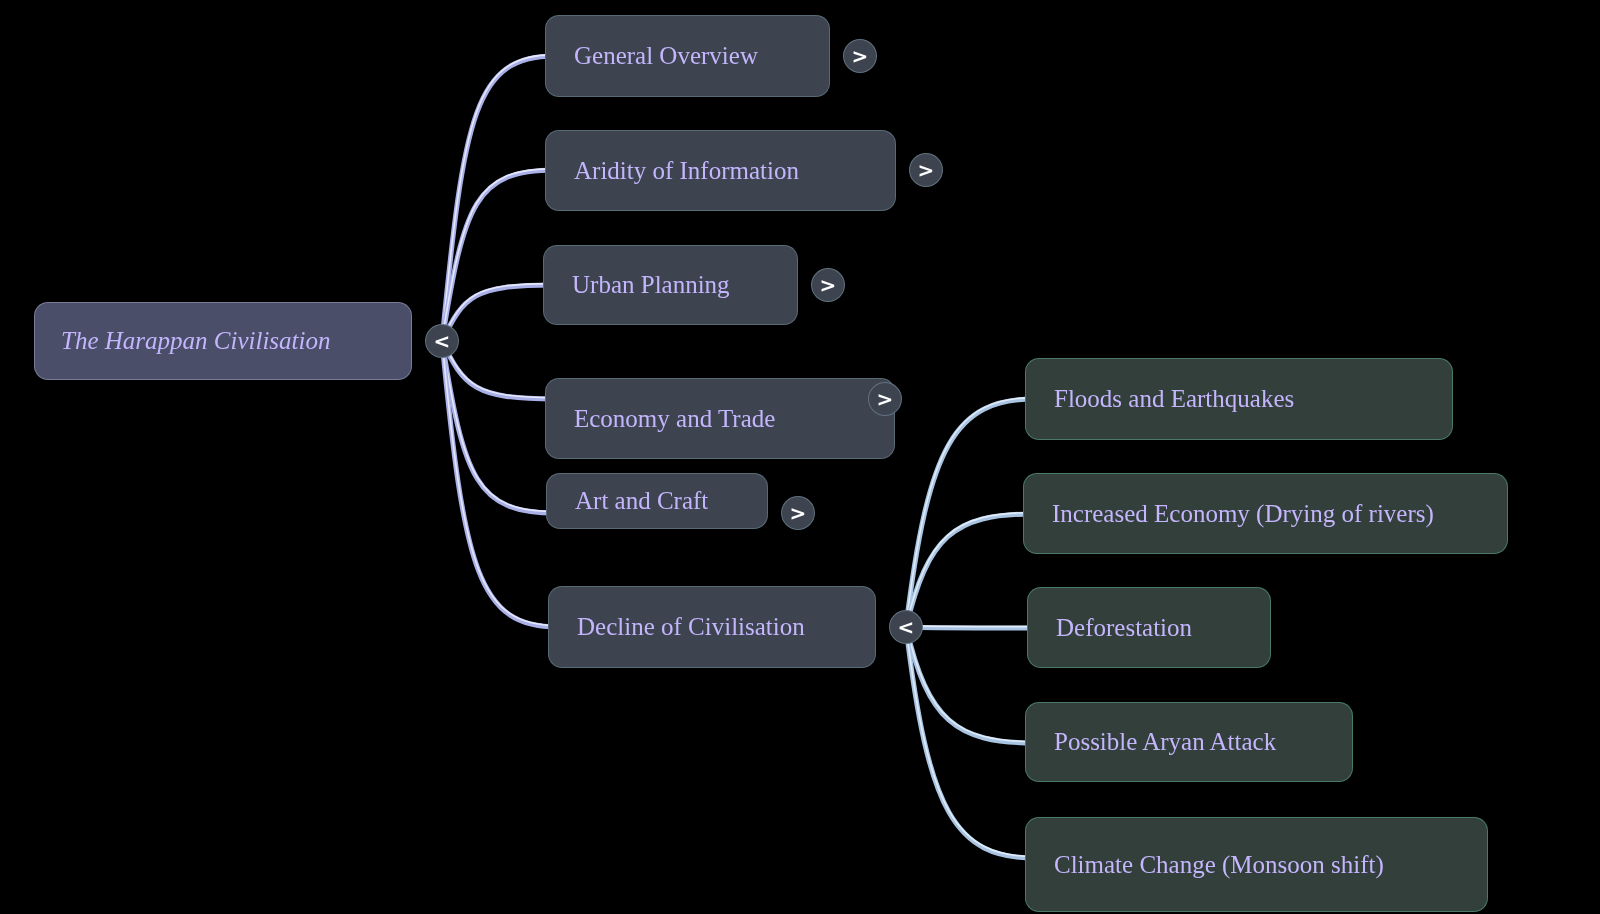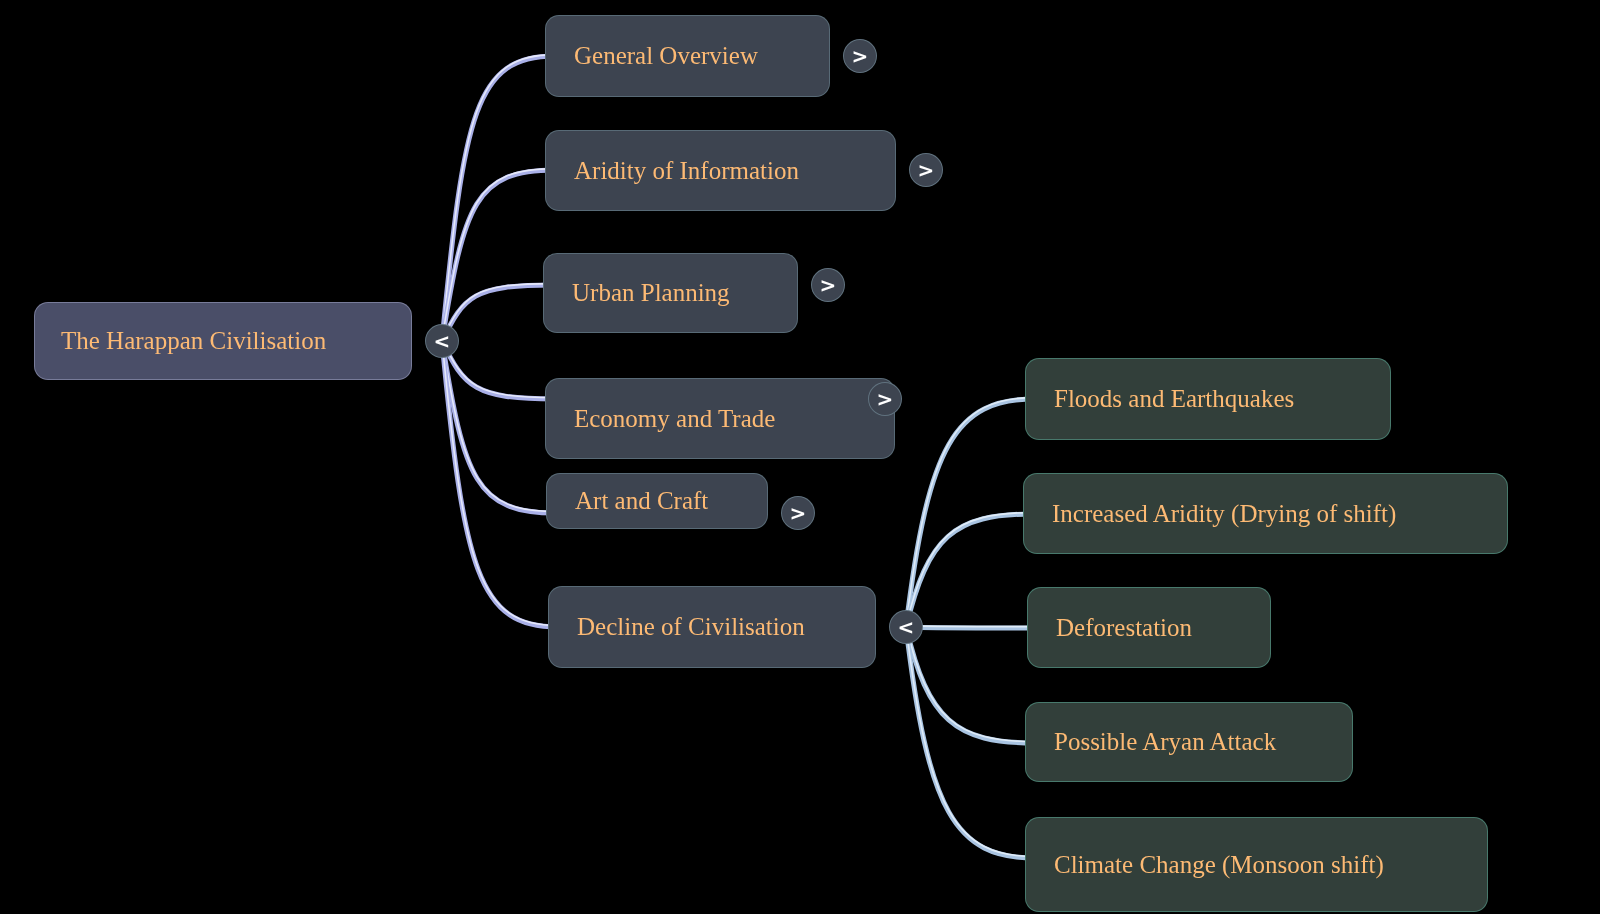--- a/index.html
+++ b/index.html
@@ -30,21 +30,21 @@
 
   .node {
     position: absolute;
     z-index: 1;
     display: flex;
     align-items: center;
     box-sizing: border-box;
     border-radius: 14px;
     padding-left: 28px;
     padding-right: 16px;
-    color: #fdba74;
+    color: #c4b5fd;
     font-size: 25px;
     white-space: nowrap;
   }
   .node-root {
     background: #4a4e68;
     border: 1px solid rgba(158, 163, 195, 0.55);
     padding-left: 26px;
   }
   .node-branch {
     background: #3d4450;
@@ -121,42 +121,42 @@
     <g class="blu">
       <path class="edge-main" d="M906,627 C928,720 955,743 1035,743"></path>
       <path class="edge-hi" d="M906,627 C928,720 955,743 1035,743" transform="translate(0,-1.4)"></path>
     </g>
     <g class="blu">
       <path class="edge-main" d="M906,627 C928,812 955,858 1035,858"></path>
       <path class="edge-hi" d="M906,627 C928,812 955,858 1035,858" transform="translate(0,-1.4)"></path>
     </g>
   </svg>
 
-  <div class="node node-root" style="left:34px; top:302px; width:378px; height:78px;">
+  <div class="node node-root" style="left:34px; top:302px; width:378px; height:78px;font-style:italic;">
     <span>The Harappan Civilisation</span>
   </div>
   <div class="toggle" style="left:425px; top:324px;">
     <span>&lt;</span>
   </div>
 
   <div class="node node-branch" style="left:545px; top:15px; width:285px; height:82px;">
     <span>General Overview</span>
   </div>
   <div class="toggle" style="left:843px; top:39px;">
     <span>&gt;</span>
   </div>
 
   <div class="node node-branch" style="left:545px; top:130px; width:351px; height:81px;">
     <span>Aridity of Information</span>
   </div>
   <div class="toggle" style="left:909px; top:153px;">
     <span>&gt;</span>
   </div>
 
-  <div class="node node-branch" style="left:543px; top:245px; width:255px; height:80px;margin-top:8px;">
+  <div class="node node-branch" style="left:543px; top:245px; width:255px; height:80px;">
     <span>Urban Planning</span>
   </div>
   <div class="toggle" style="left:811px; top:268px;">
     <span>&gt;</span>
   </div>
 
   <div class="node node-branch" style="left:545px; top:378px; width:350px; height:81px;">
     <span>Economy and Trade</span>
   </div>
   <div class="toggle" style="left:868px; top:382px;">
@@ -170,26 +170,26 @@
     <span>&gt;</span>
   </div>
 
   <div class="node node-branch" style="left:548px; top:586px; width:328px; height:82px;align-items:center;">
     <span>Decline of Civilisation</span>
   </div>
   <div class="toggle" style="left:889px; top:610px;">
     <span>&lt;</span>
   </div>
 
-  <div class="node node-leaf" style="left:1025px; top:358px; width:366px; height:82px;">
+  <div class="node node-leaf" style="left:1025px; top:358px; width:428px; height:82px;">
     <span>Floods and Earthquakes</span>
   </div>
 
   <div class="node node-leaf" style="left:1023px; top:473px; width:485px; height:81px;">
-    <span>Increased Aridity (Drying of shift)</span>
+    <span>Increased Economy (Drying of rivers)</span>
   </div>
 
   <div class="node node-leaf" style="left:1027px; top:587px; width:244px; height:81px;">
     <span>Deforestation</span>
   </div>
 
   <div class="node node-leaf" style="left:1025px; top:702px; width:328px; height:80px;">
     <span>Possible Aryan Attack</span>
   </div>
 

